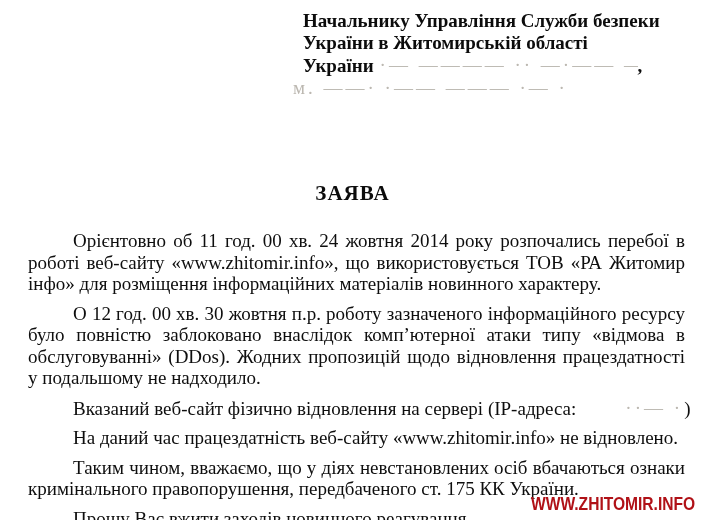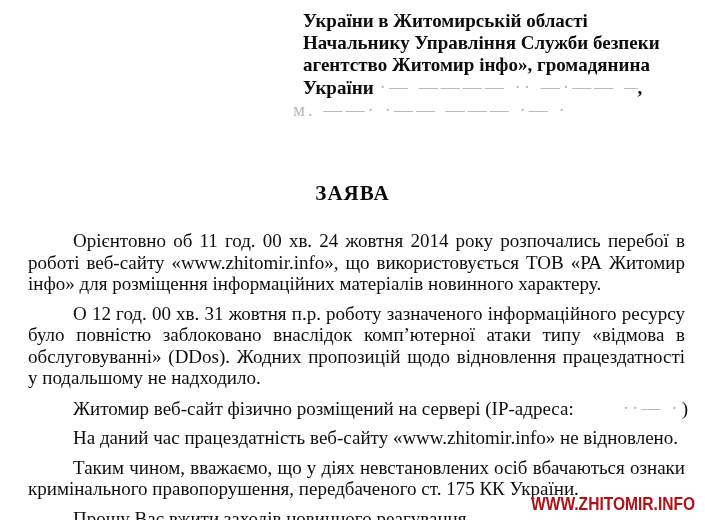--- a/index.html
+++ b/index.html
@@ -89,38 +89,37 @@
     transform-origin: right center;
     white-space: nowrap;
   }
 </style>
 </head>
 <body>
 
 <div class="page">
 
   <div class="recipient">
+    <div class="line">Начальнику Управління Служби безпеки</div>
     <div class="line">України в Житомирській області</div>
-    <div class="line">Начальнику Управління Служби безпеки</div>
-    <div class="line">агентство Житомир інфо», громадянина</div>
     <div class="line">
       <span>України</span><span class="redacted redact-name">·— ———— ·· —·—— ——— ·— ·—·· ——</span><span>,</span>
     </div>
     <div class="line">
       <span class="redacted redact-addr">м. ——· ·—— ——— ·— ·· ——— —·</span>
     </div>
   </div>
 
   <div class="title">ЗАЯВА</div>
 
   <div class="body-text">
     <p>Орієнтовно об 11 год. 00 хв. 24 жовтня 2014 року розпочались перебої в роботі веб-сайту «www.zhitomir.info», що використовується ТОВ «РА Житомир інфо» для розміщення інформаційних матеріалів новинного характеру.</p>
-    <p>О 12 год. 00 хв. 31 жовтня п.р. роботу зазначеного інформаційного ресурсу було повністю заблоковано внаслідок комп’ютерної атаки типу «відмова в обслуговуванні» (DDos). Жодних пропозицій щодо відновлення працездатності у подальшому не надходило.</p>
+    <p>О 12 год. 00 хв. 30 жовтня п.р. роботу зазначеного інформаційного ресурсу було повністю заблоковано внаслідок комп’ютерної атаки типу «відмова в обслуговуванні» (DDos). Жодних пропозицій щодо відновлення працездатності у подальшому не надходило.</p>
     <p class="ip-line">
-      <span>Житомир веб-сайт фізично розміщений на сервері (IP-адреса:</span><span class="redacted redact-ip">··— ··—· ——·</span><span>)</span>
+      <span>Вказаний веб-сайт фізично відновлення на сервері (IP-адреса:</span><span class="redacted redact-ip">··— ··—· ——·</span><span>)</span>
     </p>
     <p>На даний час працездатність веб-сайту «www.zhitomir.info» не відновлено.</p>
     <p>Таким чином, вважаємо, що у діях невстановлених осіб вбачаються ознаки кримінального правопорушення, передбаченого ст. 175 КК України.</p>
     <p>Прошу Вас вжити заходів новинного реагування.</p>
   </div>
 
   <div class="watermark" style="color: rgb(176, 17, 23);">WWW.ZHITOMIR.INFO</div>
 
 </div>
 

